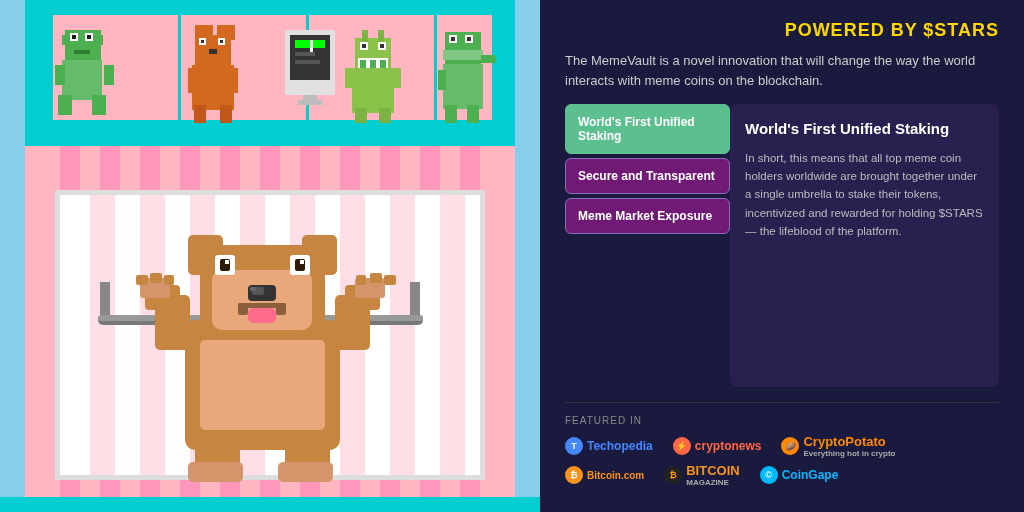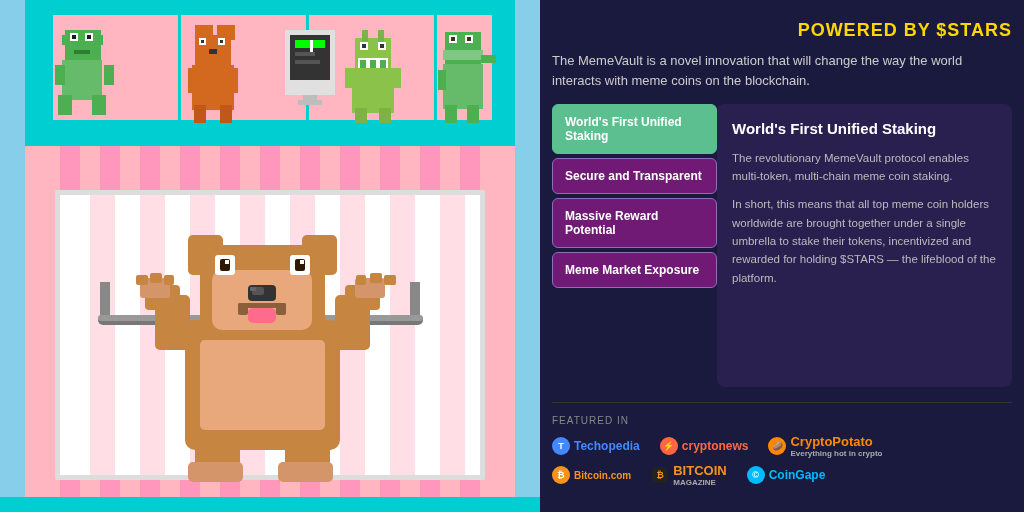--- a/index.html
+++ b/index.html
@@ -20,21 +20,21 @@
       background: #87CEEB;
       overflow: hidden;
       flex-shrink: 0;
     }
 
     
     .right-panel {
       width: 484px;
       height: 512px;
       background: #1a1a3e;
-      padding: 20px 12px;
+      padding: 20px 25px;
       display: flex;
       flex-direction: column;
       flex-shrink: 0;
     }
 
     .powered-by {
       text-align: right;
       color: white;
       font-size: 18px;
       font-weight: 900;
@@ -377,30 +377,26 @@
 
   <div class="features-container">
     <div class="feature-tabs">
       <div class="feature-tab active">
         <span>World's First Unified Staking</span>
       </div>
       <div class="feature-tab">
         <span>Secure and Transparent</span>
       </div>
       <div class="feature-tab">
-        <span>Massive Reward Potential</span>
-      </div>
-      <div class="feature-tab">
         <span>Meme Market Exposure</span>
       </div>
     </div>
 
     <div class="feature-content">
       <h3>World's First Unified Staking</h3>
-      <p>The revolutionary MemeVault protocol enables multi-token, multi-chain meme coin staking.</p>
       <p>In short, this means that all top meme coin holders worldwide are brought together under a single umbrella to stake their tokens, incentivized and rewarded for holding $STARS — the lifeblood of the platform.</p>
     </div>
   </div>
 
   <div class="featured-in">
     <div class="featured-in-label">FEATURED IN</div>
     <div class="logos-row">
       <div class="logo-item logo-techopedia">
         <div class="logo-icon logo-icon-techopedia">T</div>
         <span>Techopedia</span>

